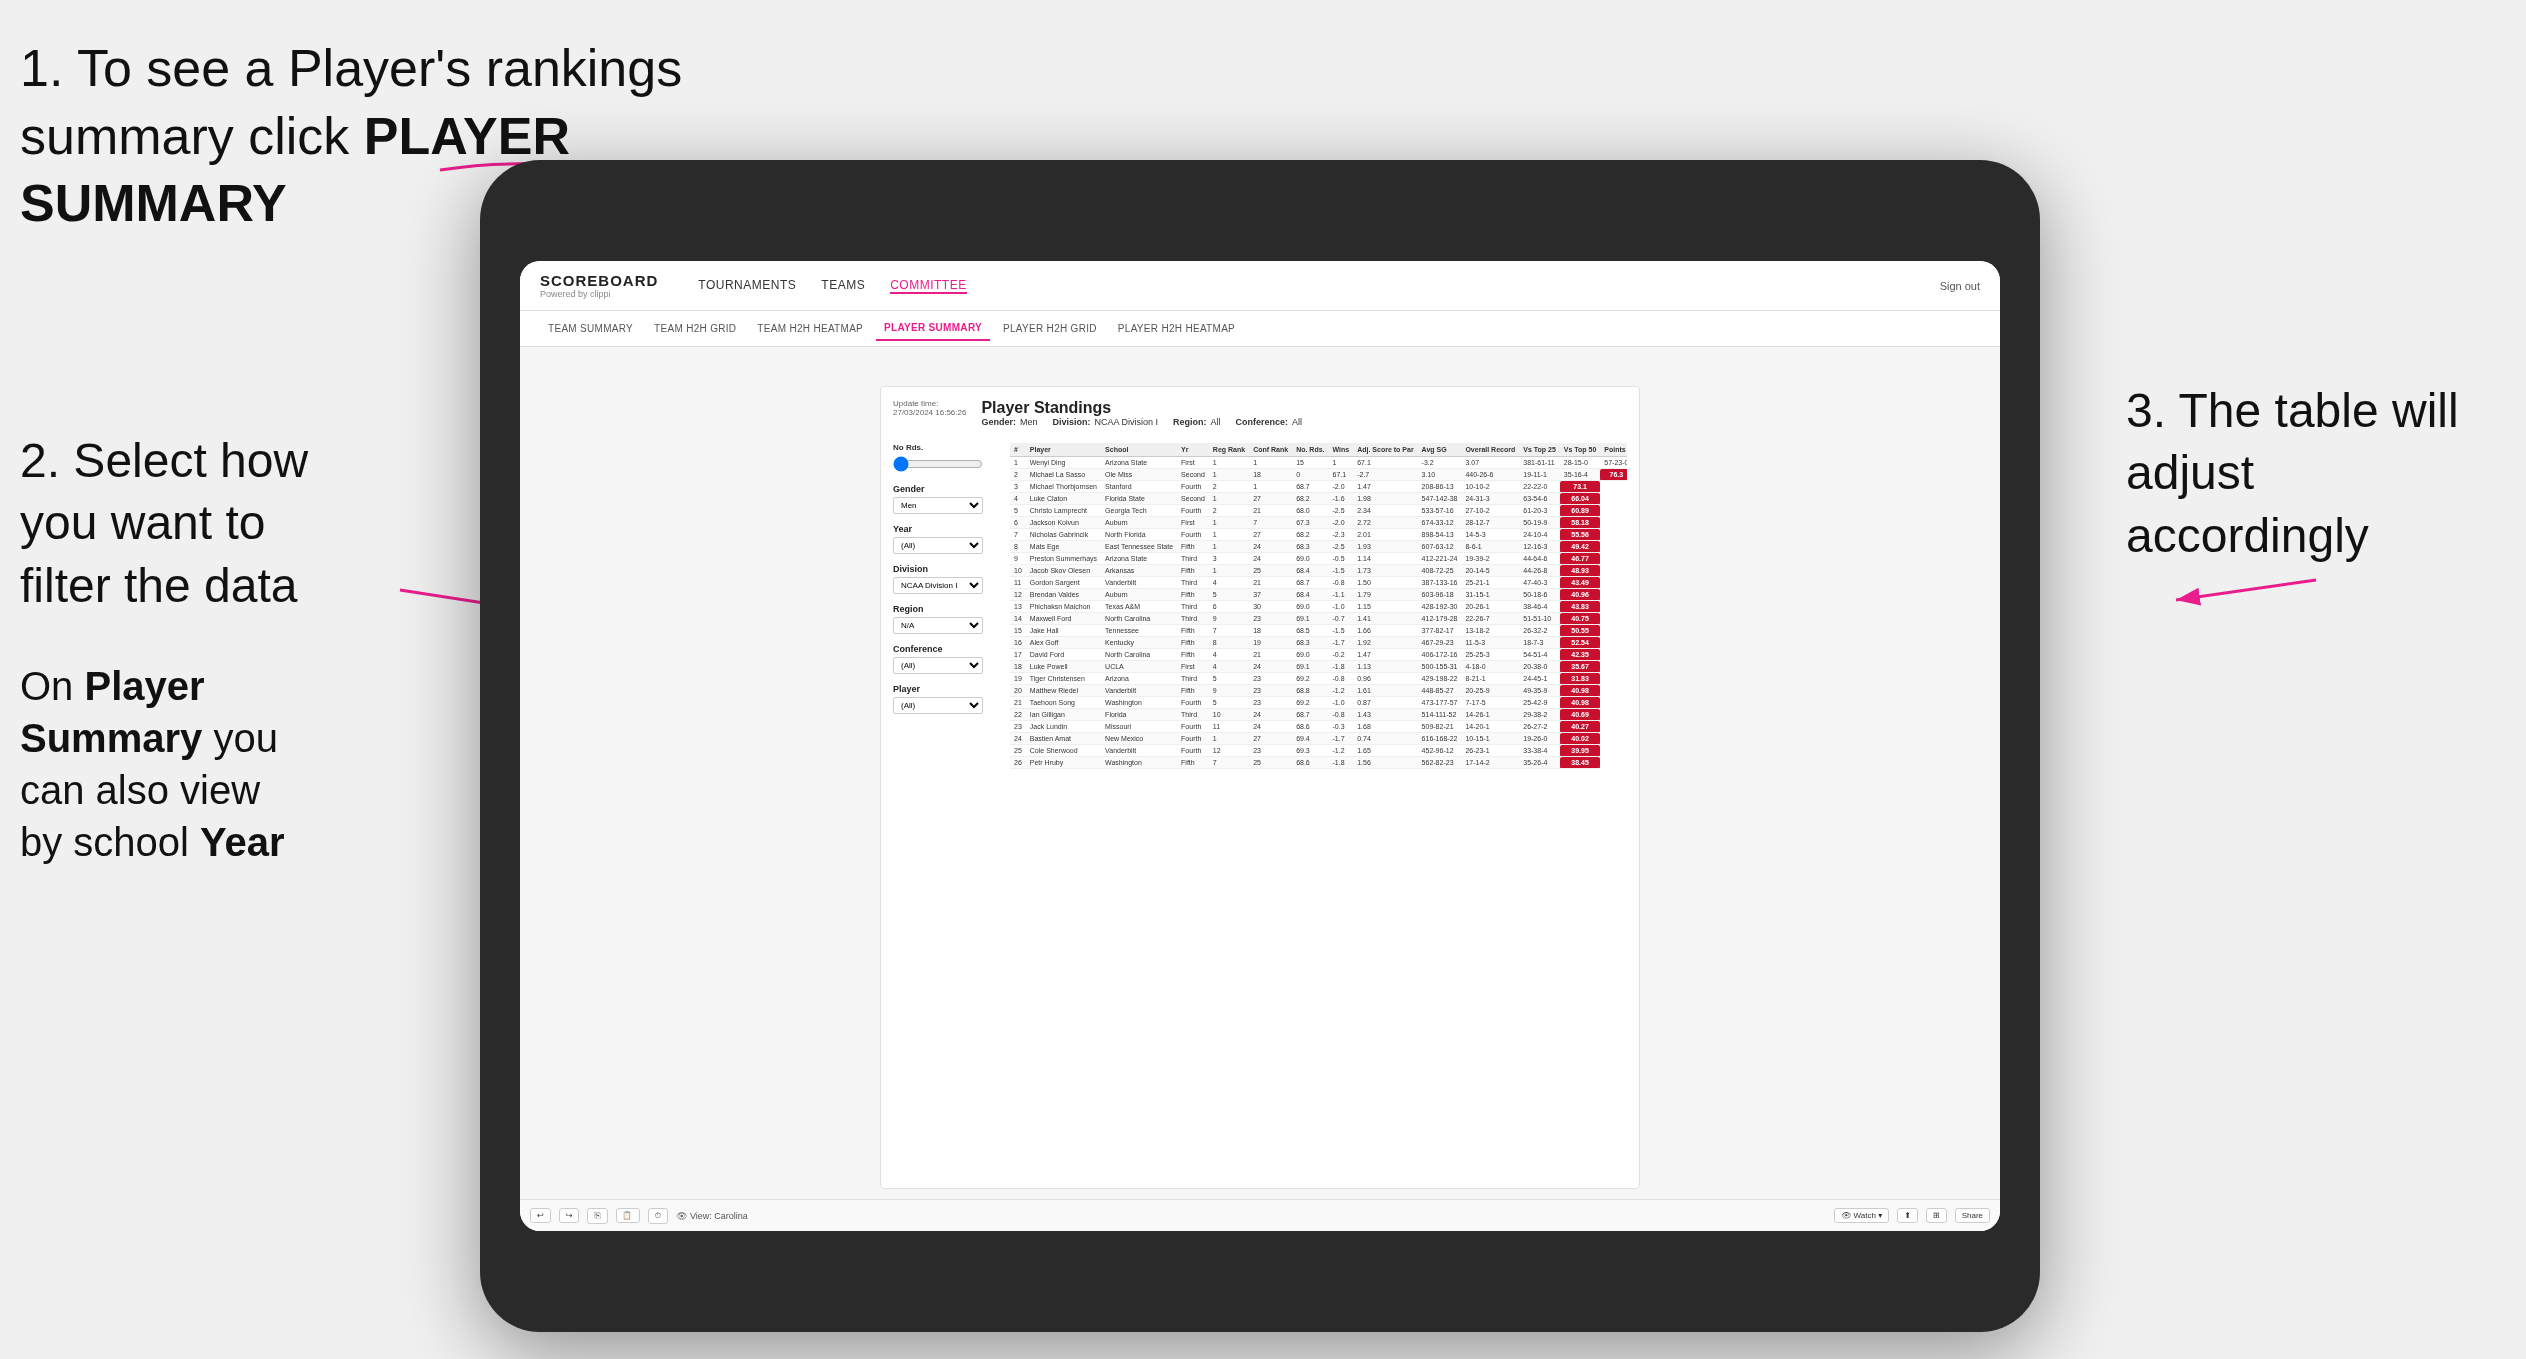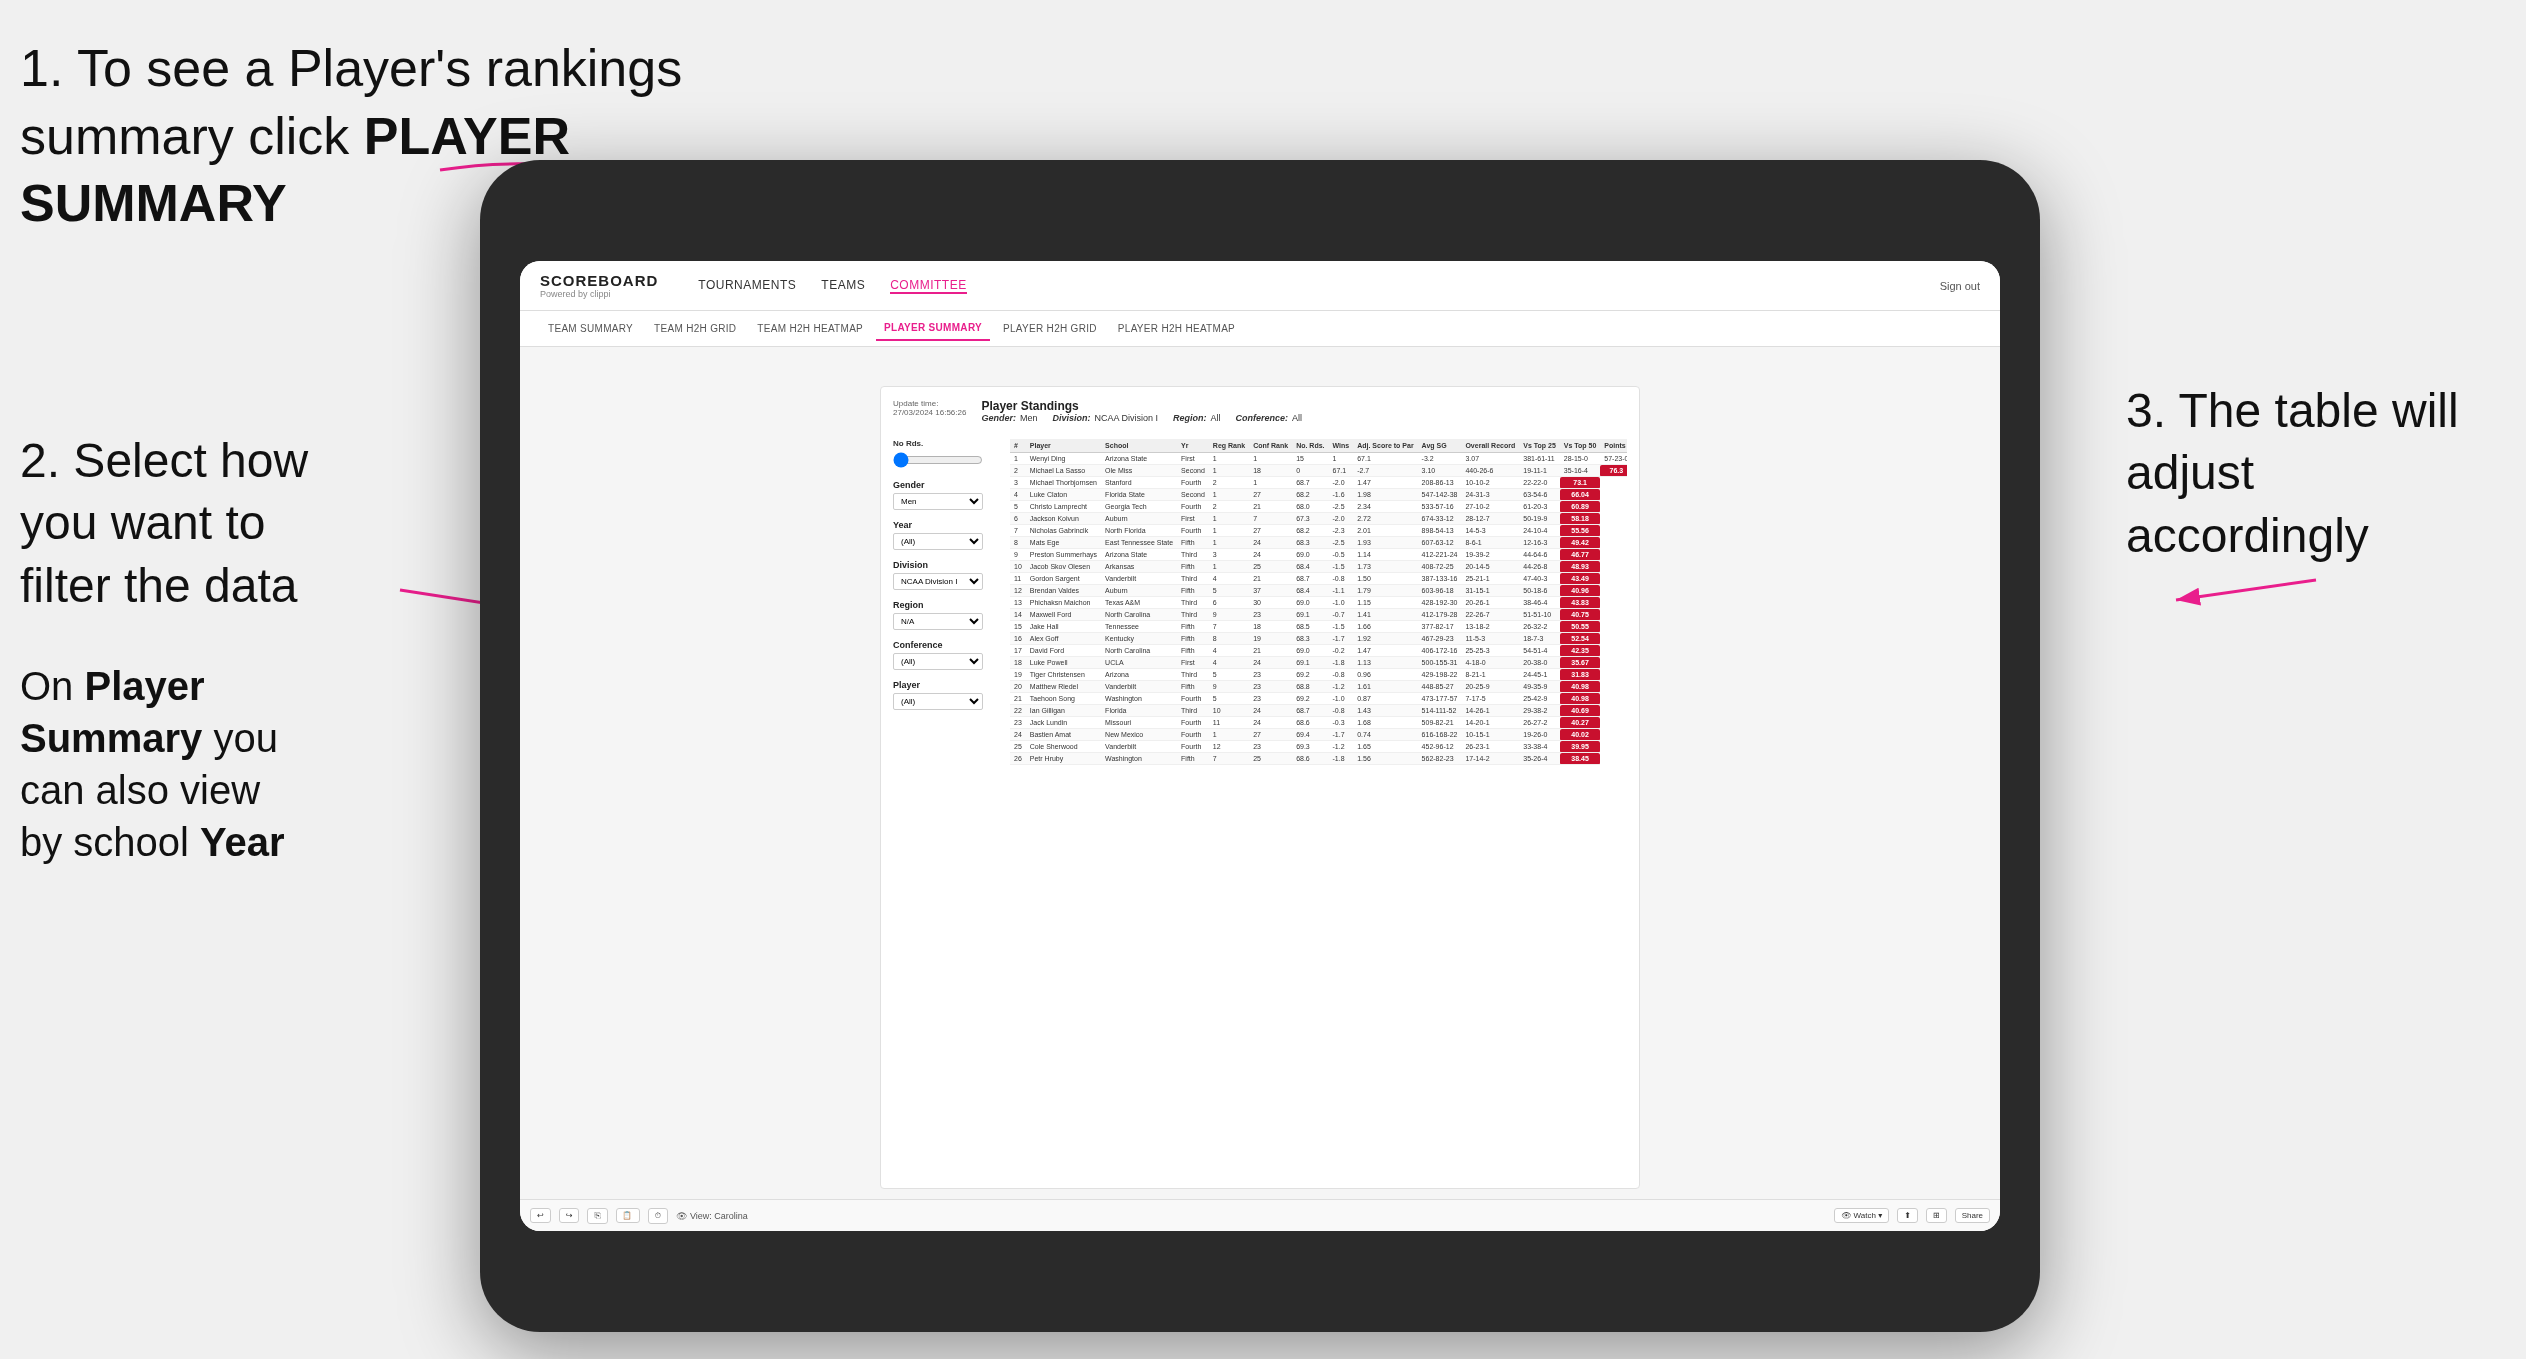--- a/index.html
+++ b/index.html
@@ -168,36 +168,36 @@
       align-items: flex-start;
       gap: 15px;
       margin-bottom: 8px;
     }
     .update-time {
       font-size: 8px;
       color: #666;
       white-space: pre-line;
     }
     .player-standings-title {
-      font-size: 12px;
+      font-size: 16px;
       font-weight: 700;
       color: #222;
     }
 
     
     .filters-row {
       display: flex;
       gap: 15px;
       margin-bottom: 8px;
       font-size: 9px;
       color: #333;
       flex-wrap: wrap;
     }
     .filter-item { display: flex; align-items: center; gap: 4px; }
-    .filter-label { font-weight: 600; font-style: italic; }
+    .filter-label { font-weight: 600; }
 
     
     .card-body {
       display: flex;
       gap: 27px;
     }
     .sidebar-filters {
       width: 90px;
       flex-shrink: 0;
       font-size: 9px;

